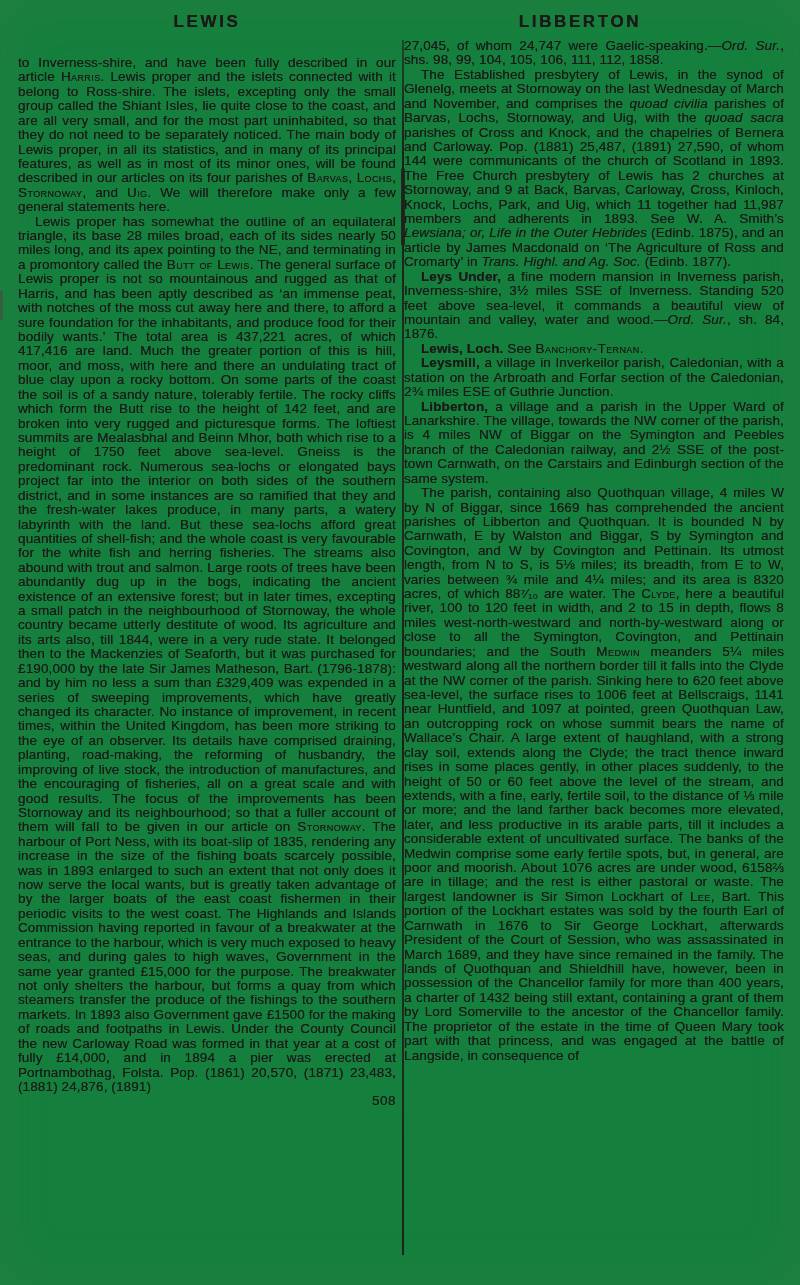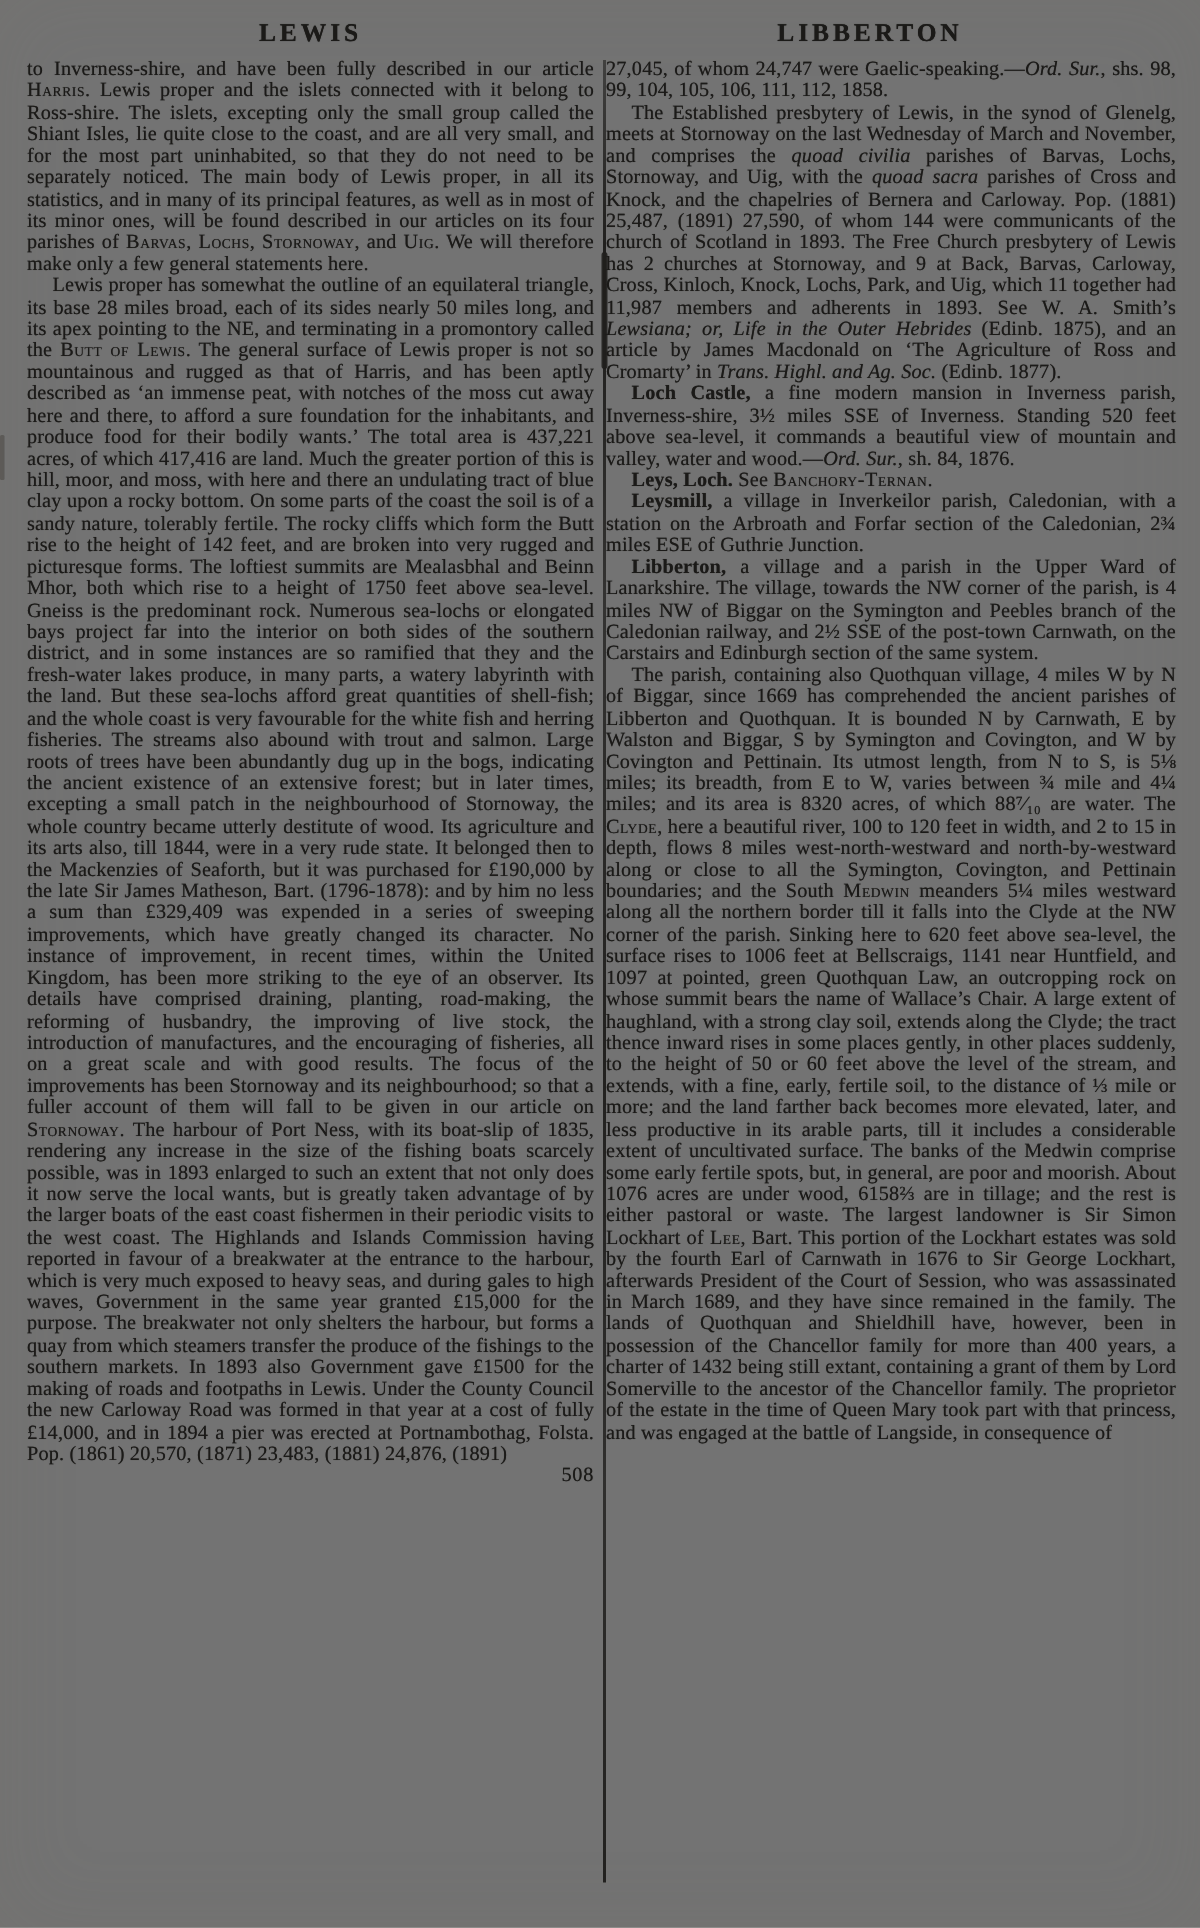--- a/index.html
+++ b/index.html
@@ -2,23 +2,23 @@
 <html><head>
 <meta charset="utf-8">
 <title>Gazetteer page</title>
 <style>
   html, body { margin: 0; padding: 0; }
   body { background: #e8e7e3; }
   .page {
     position: relative;
     width: 800px;
     height: 1285px;
-    background: #737373;
+    background: #15803d;
     box-shadow: inset 0 0 55px rgba(120,115,100,0.14);
-    font-family: Liberation Serif, serif;
+    font-family: Liberation Sans, sans-serif;
     color: #1b1a18;
     overflow: hidden;
   }
   .running-head {
     position: absolute;
     top: 12px;
     font-size: 17px;
     font-weight: 700;
     letter-spacing: 2.6px;
     text-align: center;
@@ -28,21 +28,21 @@
   .running-head.right { left: 390px; width: 380px; }
   .col {
     position: absolute;
     top: 39px;
     font-size: 13.5px;
     line-height: 14.42px;
     letter-spacing: 0.12px;
     text-align: justify;
     text-shadow: 0 0 0.45px rgba(27,26,24,0.75);
   }
-  .col.left-col  { left: 18px;  width: 378px; }
+  .col.left-col  { left: 18px;  width: 378px; margin-top: 17px; }
   .col.right-col { left: 404px; width: 380px; }
   p.para { margin: 0; padding: 0; }
   p.para.indent { text-indent: 17px; }
   .sc { font-variant: small-caps; letter-spacing: 0.4px; }
   .i  { font-style: italic; }
   .b  { font-weight: 700; }
   .page-number {
     margin: 0 0 0 46px;
     font-size: 13.5px;
     letter-spacing: 0.5px;
@@ -103,21 +103,21 @@
         <p class="para"><span>to Inverness-shire, and have been fully described in our article </span><span class="sc">Harris</span><span>.  Lewis proper and the islets connected with it belong to Ross-shire.  The islets, excepting only the small group called the Shiant Isles, lie quite close to the coast, and are all very small, and for the most part uninhabited, so that they do not need to be separately noticed.  The main body of Lewis proper, in all its statistics, and in many of its principal features, as well as in most of its minor ones, will be found described in our articles on its four parishes of </span><span class="sc">Barvas</span><span>, </span><span class="sc">Lochs</span><span>, </span><span class="sc">Stornoway</span><span>, and </span><span class="sc">Uig</span><span>.  We will therefore make only a few general statements here.</span></p>
         <p class="para indent"><span>Lewis proper has somewhat the outline of an equilateral triangle, its base 28 miles broad, each of its sides nearly 50 miles long, and its apex pointing to the NE, and terminating in a promontory called the </span><span class="sc">Butt of Lewis</span><span>.  The general surface of Lewis proper is not so mountainous and rugged as that of Harris, and has been aptly described as ‘an immense peat, with notches of the moss cut away here and there, to afford a sure foundation for the inhabitants, and produce food for their bodily wants.’  The total area is 437,221 acres, of which 417,416 are land.  Much the greater portion of this is hill, moor, and moss, with here and there an undulating tract of blue clay upon a rocky bottom.  On some parts of the coast the soil is of a sandy nature, tolerably fertile.  The rocky cliffs which form the Butt rise to the height of 142 feet, and are broken into very rugged and picturesque forms.  The loftiest summits are Mealasbhal and Beinn Mhor, both which rise to a height of 1750 feet above sea-level.  Gneiss is the predominant rock.  Numerous sea-lochs or elongated bays project far into the interior on both sides of the southern district, and in some instances are so ramified that they and the fresh-water lakes produce, in many parts, a watery labyrinth with the land.  But these sea-lochs afford great quantities of shell-fish; and the whole coast is very favourable for the white fish and herring fisheries.  The streams also abound with trout and salmon.  Large roots of trees have been abundantly dug up in the bogs, indicating the ancient existence of an extensive forest; but in later times, excepting a small patch in the neighbourhood of Stornoway, the whole country became utterly destitute of wood.  Its agriculture and its arts also, till 1844, were in a very rude state.  It belonged then to the Mackenzies of Seaforth, but it was purchased for £190,000 by the late Sir James Matheson, Bart. (1796-1878): and by him no less a sum than £329,409 was expended in a series of sweeping improvements, which have greatly changed its character.  No instance of improvement, in recent times, within the United Kingdom, has been more striking to the eye of an observer.  Its details have comprised draining, planting, road-making, the reforming of husbandry, the improving of live stock, the introduction of manufactures, and the encouraging of fisheries, all on a great scale and with good results.  The focus of the improvements has been Stornoway and its neighbourhood; so that a fuller account of them will fall to be given in our article on </span><span class="sc">Stornoway</span><span>.  The harbour of Port Ness, with its boat-slip of 1835, rendering any increase in the size of the fishing boats scarcely possible, was in 1893 enlarged to such an extent that not only does it now serve the local wants, but is greatly taken advantage of by the larger boats of the east coast fishermen in their periodic visits to the west coast.  The Highlands and Islands Commission having reported in favour of a breakwater at the entrance to the harbour, which is very much exposed to heavy seas, and during gales to high waves, Government in the same year granted £15,000 for the purpose.  The breakwater not only shelters the harbour, but forms a quay from which steamers transfer the produce of the fishings to the southern markets.  In 1893 also Government gave £1500 for the making of roads and footpaths in Lewis.  Under the County Council the new Carloway Road was formed in that year at a cost of fully £14,000, and in 1894 a pier was erected at Portnambothag, Folsta.  Pop. (1861) 20,570, (1871) 23,483, (1881) 24,876, (1891)</span></p>
       </div>
     <div class="page-number">508</div>
   </div>
 
   <div class="col right-col">
     <div>
         <p class="para"><span>27,045, of whom 24,747 were Gaelic-speaking.—</span><span class="i">Ord. Sur.</span><span>, shs. 98, 99, 104, 105, 106, 111, 112, 1858.</span></p>
         <p class="para indent"><span>The Established presbytery of Lewis, in the synod of Glenelg, meets at Stornoway on the last Wednesday of March and November, and comprises the </span><span class="i">quoad civilia</span><span> parishes of Barvas, Lochs, Stornoway, and Uig, with the </span><span class="i">quoad sacra</span><span> parishes of Cross and Knock, and the chapelries of Bernera and Carloway.  Pop. (1881) 25,487, (1891) 27,590, of whom 144 were communicants of the church of Scotland in 1893.  The Free Church presbytery of Lewis has 2 churches at Stornoway, and 9 at Back, Barvas, Carloway, Cross, Kinloch, Knock, Lochs, Park, and Uig, which 11 together had 11,987 members and adherents in 1893.  See W. A. Smith’s </span><span class="i">Lewsiana; or, Life in the Outer Hebrides</span><span> (Edinb. 1875), and an article by James Macdonald on ‘The Agriculture of Ross and Cromarty’ in </span><span class="i">Trans. Highl. and Ag. Soc.</span><span> (Edinb. 1877).</span></p>
-        <p class="para indent"><span class="b">Loch Castle,</span><span> a fine modern mansion in Inverness parish, Inverness-shire, 3½ miles SSE of Inverness. Standing 520 feet above sea-level, it commands a beautiful view of mountain and valley, water and wood.—</span><span class="i">Ord. Sur.</span><span>, sh. 84, 1876.</span></p>
-        <p class="para indent"><span class="b">Leys, Loch.</span><span>  See </span><span class="sc">Banchory-Ternan</span><span>.</span></p>
+        <p class="para indent"><span class="b">Leys Under,</span><span> a fine modern mansion in Inverness parish, Inverness-shire, 3½ miles SSE of Inverness. Standing 520 feet above sea-level, it commands a beautiful view of mountain and valley, water and wood.—</span><span class="i">Ord. Sur.</span><span>, sh. 84, 1876.</span></p>
+        <p class="para indent"><span class="b">Lewis, Loch.</span><span>  See </span><span class="sc">Banchory-Ternan</span><span>.</span></p>
         <p class="para indent"><span class="b">Leysmill,</span><span> a village in Inverkeilor parish, Caledonian, with a station on the Arbroath and Forfar section of the Caledonian, 2¾ miles ESE of Guthrie Junction.</span></p>
         <p class="para indent"><span class="b">Libberton,</span><span> a village and a parish in the Upper Ward of Lanarkshire.  The village, towards the NW corner of the parish, is 4 miles NW of Biggar on the Symington and Peebles branch of the Caledonian railway, and 2½ SSE of the post-town Carnwath, on the Carstairs and Edinburgh section of the same system.</span></p>
         <p class="para indent"><span>The parish, containing also Quothquan village, 4 miles W by N of Biggar, since 1669 has comprehended the ancient parishes of Libberton and Quothquan.  It is bounded N by Carnwath, E by Walston and Biggar, S by Symington and Covington, and W by Covington and Pettinain.  Its utmost length, from N to S, is 5⅛ miles; its breadth, from E to W, varies between ¾ mile and 4¼ miles; and its area is 8320 acres, of which 88⁷⁄₁₀ are water.  The </span><span class="sc">Clyde</span><span>, here a beautiful river, 100 to 120 feet in width, and 2 to 15 in depth, flows 8 miles west-north-westward and north-by-westward along or close to all the Symington, Covington, and Pettinain boundaries; and the South </span><span class="sc">Medwin</span><span> meanders 5¼ miles westward along all the northern border till it falls into the Clyde at the NW corner of the parish.  Sinking here to 620 feet above sea-level, the surface rises to 1006 feet at Bellscraigs, 1141 near Huntfield, and 1097 at pointed, green Quothquan Law, an outcropping rock on whose summit bears the name of Wallace’s Chair.  A large extent of haughland, with a strong clay soil, extends along the Clyde; the tract thence inward rises in some places gently, in other places suddenly, to the height of 50 or 60 feet above the level of the stream, and extends, with a fine, early, fertile soil, to the distance of ⅓ mile or more; and the land farther back becomes more elevated, later, and less productive in its arable parts, till it includes a considerable extent of uncultivated surface.  The banks of the Medwin comprise some early fertile spots, but, in general, are poor and moorish.  About 1076 acres are under wood, 6158⅔ are in tillage; and the rest is either pastoral or waste.  The largest landowner is Sir Simon Lockhart of </span><span class="sc">Lee</span><span>, Bart.  This portion of the Lockhart estates was sold by the fourth Earl of Carnwath in 1676 to Sir George Lockhart, afterwards President of the Court of Session, who was assassinated in March 1689, and they have since remained in the family.  The lands of Quothquan and Shieldhill have, however, been in possession of the Chancellor family for more than 400 years, a charter of 1432 being still extant, containing a grant of them by Lord Somerville to the ancestor of the Chancellor family.  The proprietor of the estate in the time of Queen Mary took part with that princess, and was engaged at the battle of Langside, in consequence of</span></p>
       </div>
   </div>
 
 </div>
 
 </body></html>

